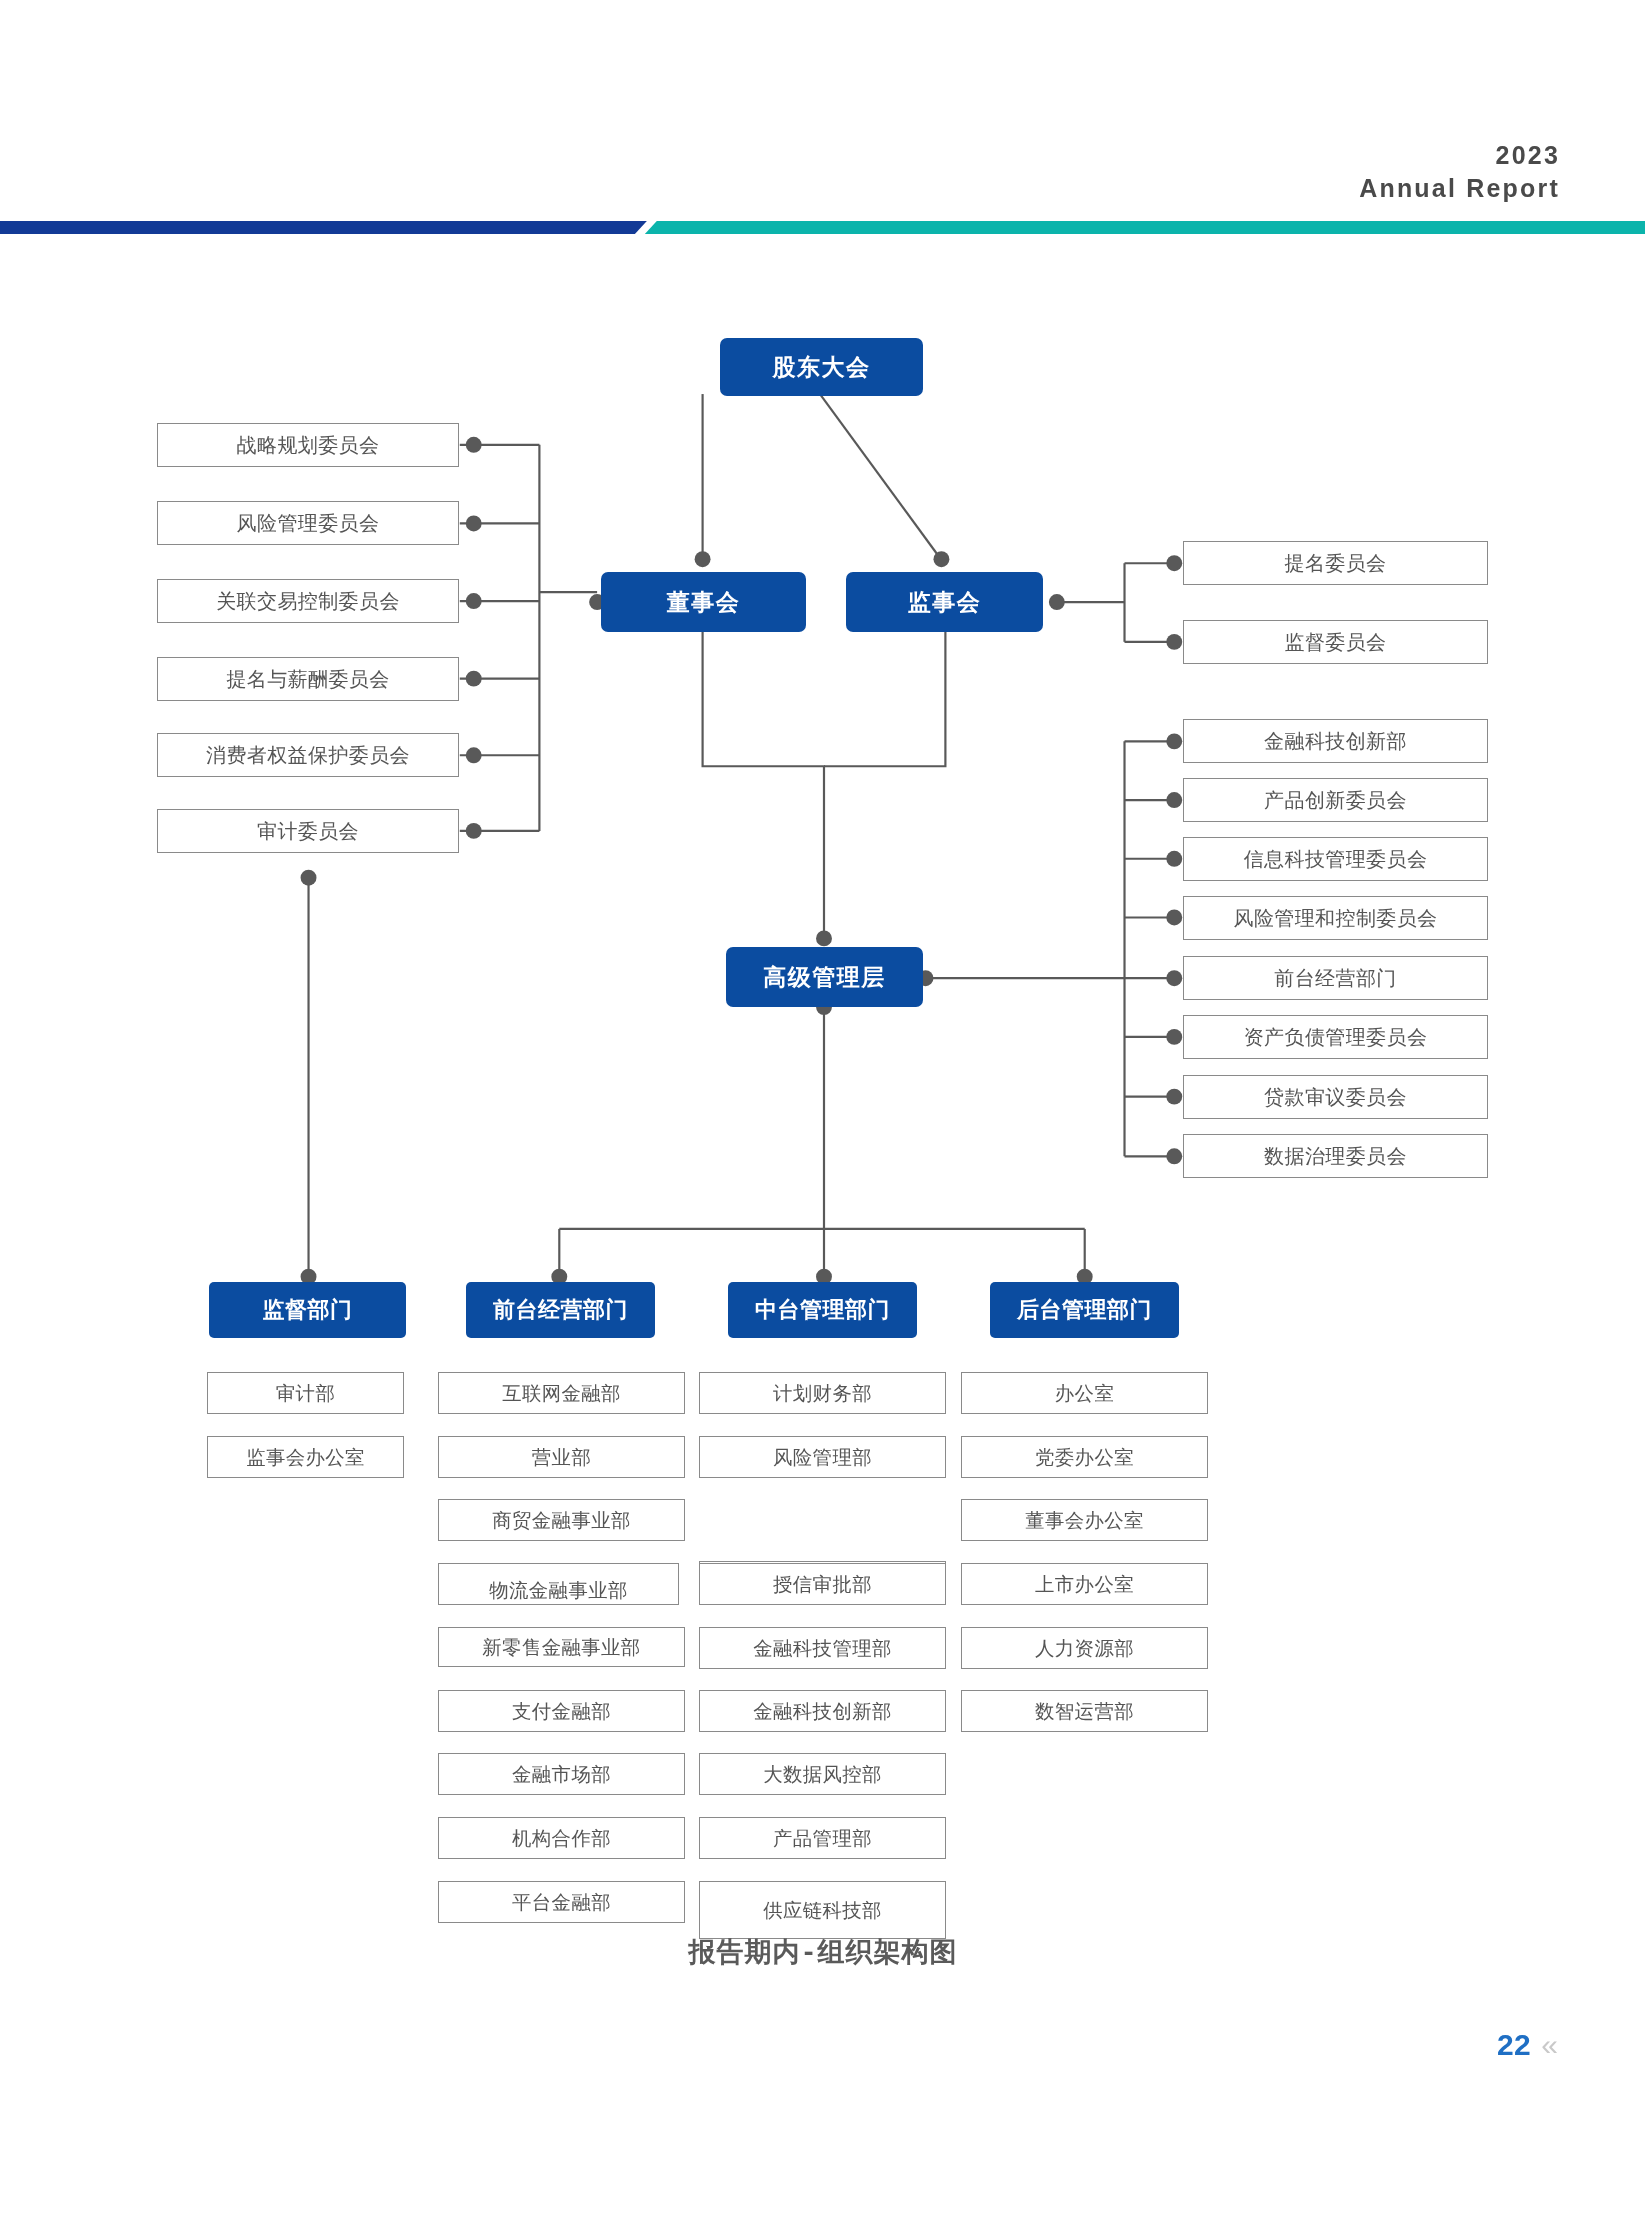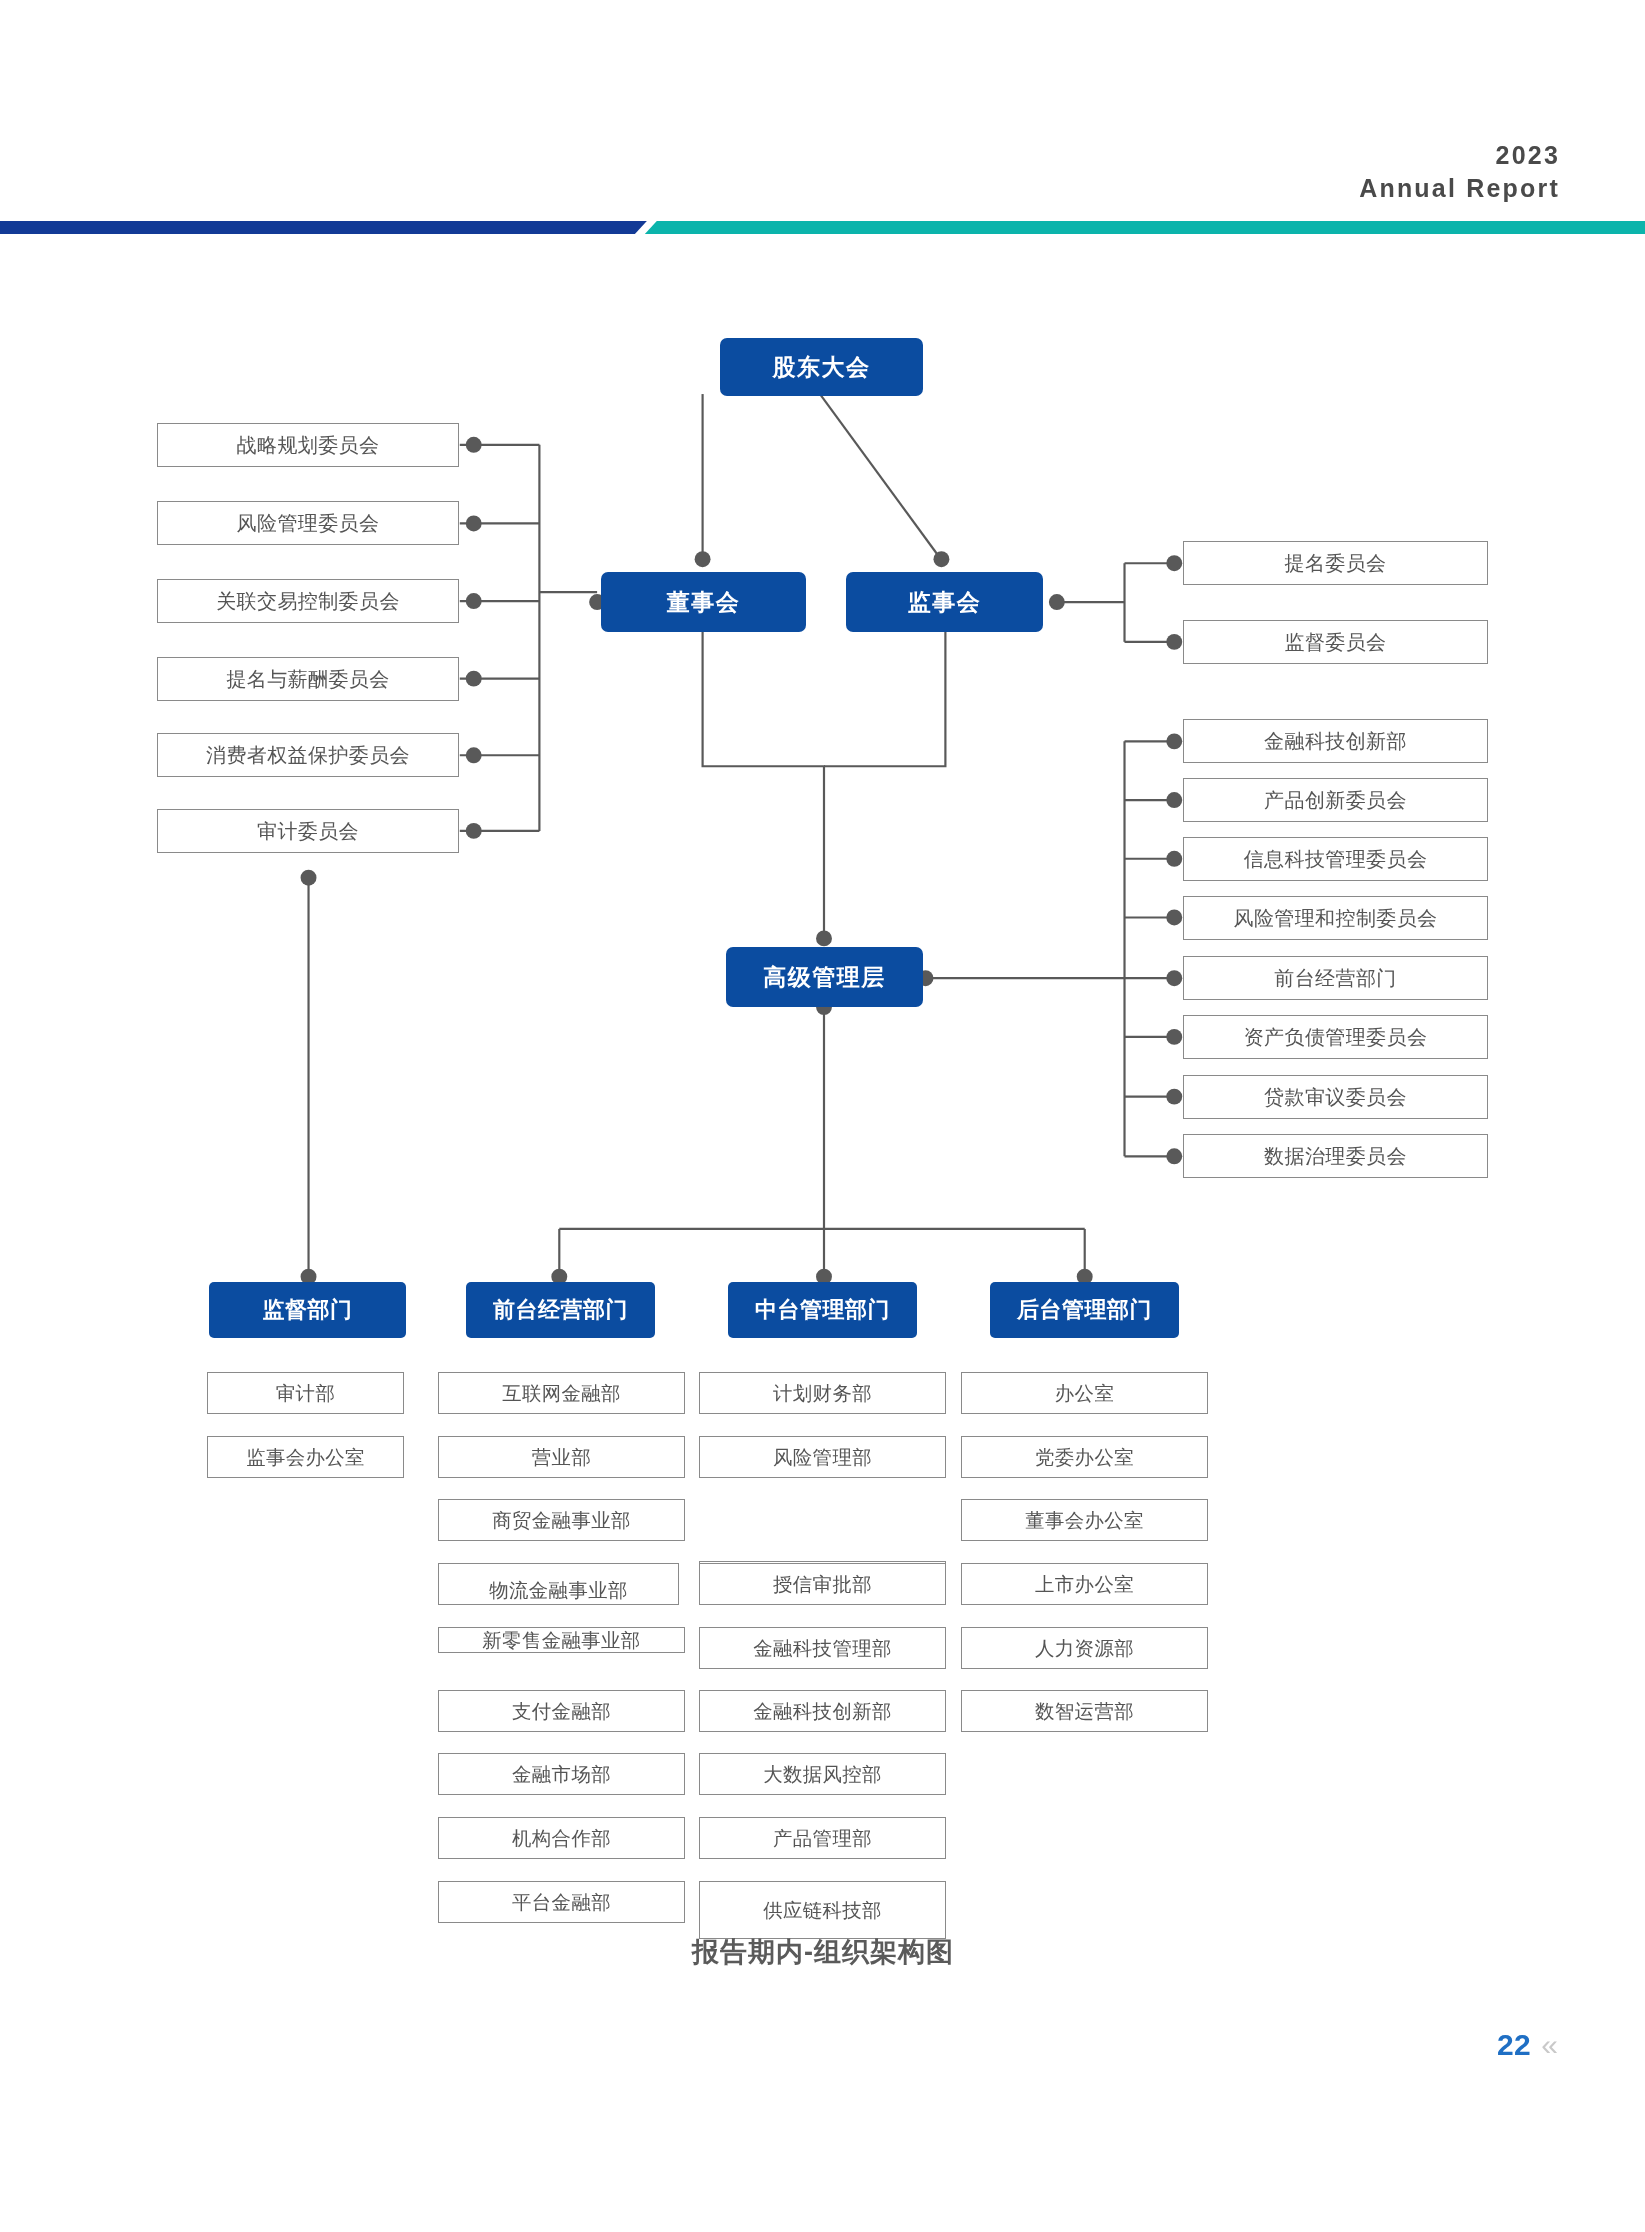--- a/index.html
+++ b/index.html
@@ -97,20 +97,21 @@
   .caption {
     position: absolute;
     left: 0;
     top: 1934px;
     width: 1646px;
     text-align: center;
     color: #5a5a5a;
     font-size: 27px;
     font-weight: bold;
     letter-spacing: 1px;
+    font-family: Liberation Mono, monospace;
   }
 
   
   .footer {
     position: absolute;
     right: 88px;
     top: 2028px;
     display: flex;
     align-items: center;
     gap: 10px;
@@ -311,21 +312,21 @@
   </div>
   <div class="node node-sub" style="left:438px; top:1436px; width:247px; height:42px;">
     <span>营业部</span>
   </div>
   <div class="node node-sub" style="left:438px; top:1499px; width:247px; height:42px;">
     <span>商贸金融事业部</span>
   </div>
   <div class="node node-sub" style="left:438px; top:1563px; width:241px; height:42px;align-items:flex-end;">
     <span>物流金融事业部</span>
   </div>
-  <div class="node node-sub" style="left:438px; top:1627px; width:247px; height:26px;">
+  <div class="node node-sub" style="left:438px; top:1627px; width:247px; height:40px;">
     <span>新零售金融事业部</span>
   </div>
   <div class="node node-sub" style="left:438px; top:1690px; width:247px; height:42px;">
     <span>支付金融部</span>
   </div>
   <div class="node node-sub" style="left:438px; top:1753px; width:247px; height:42px;">
     <span>金融市场部</span>
   </div>
   <div class="node node-sub" style="left:438px; top:1817px; width:247px; height:42px;">
     <span>机构合作部</span>

